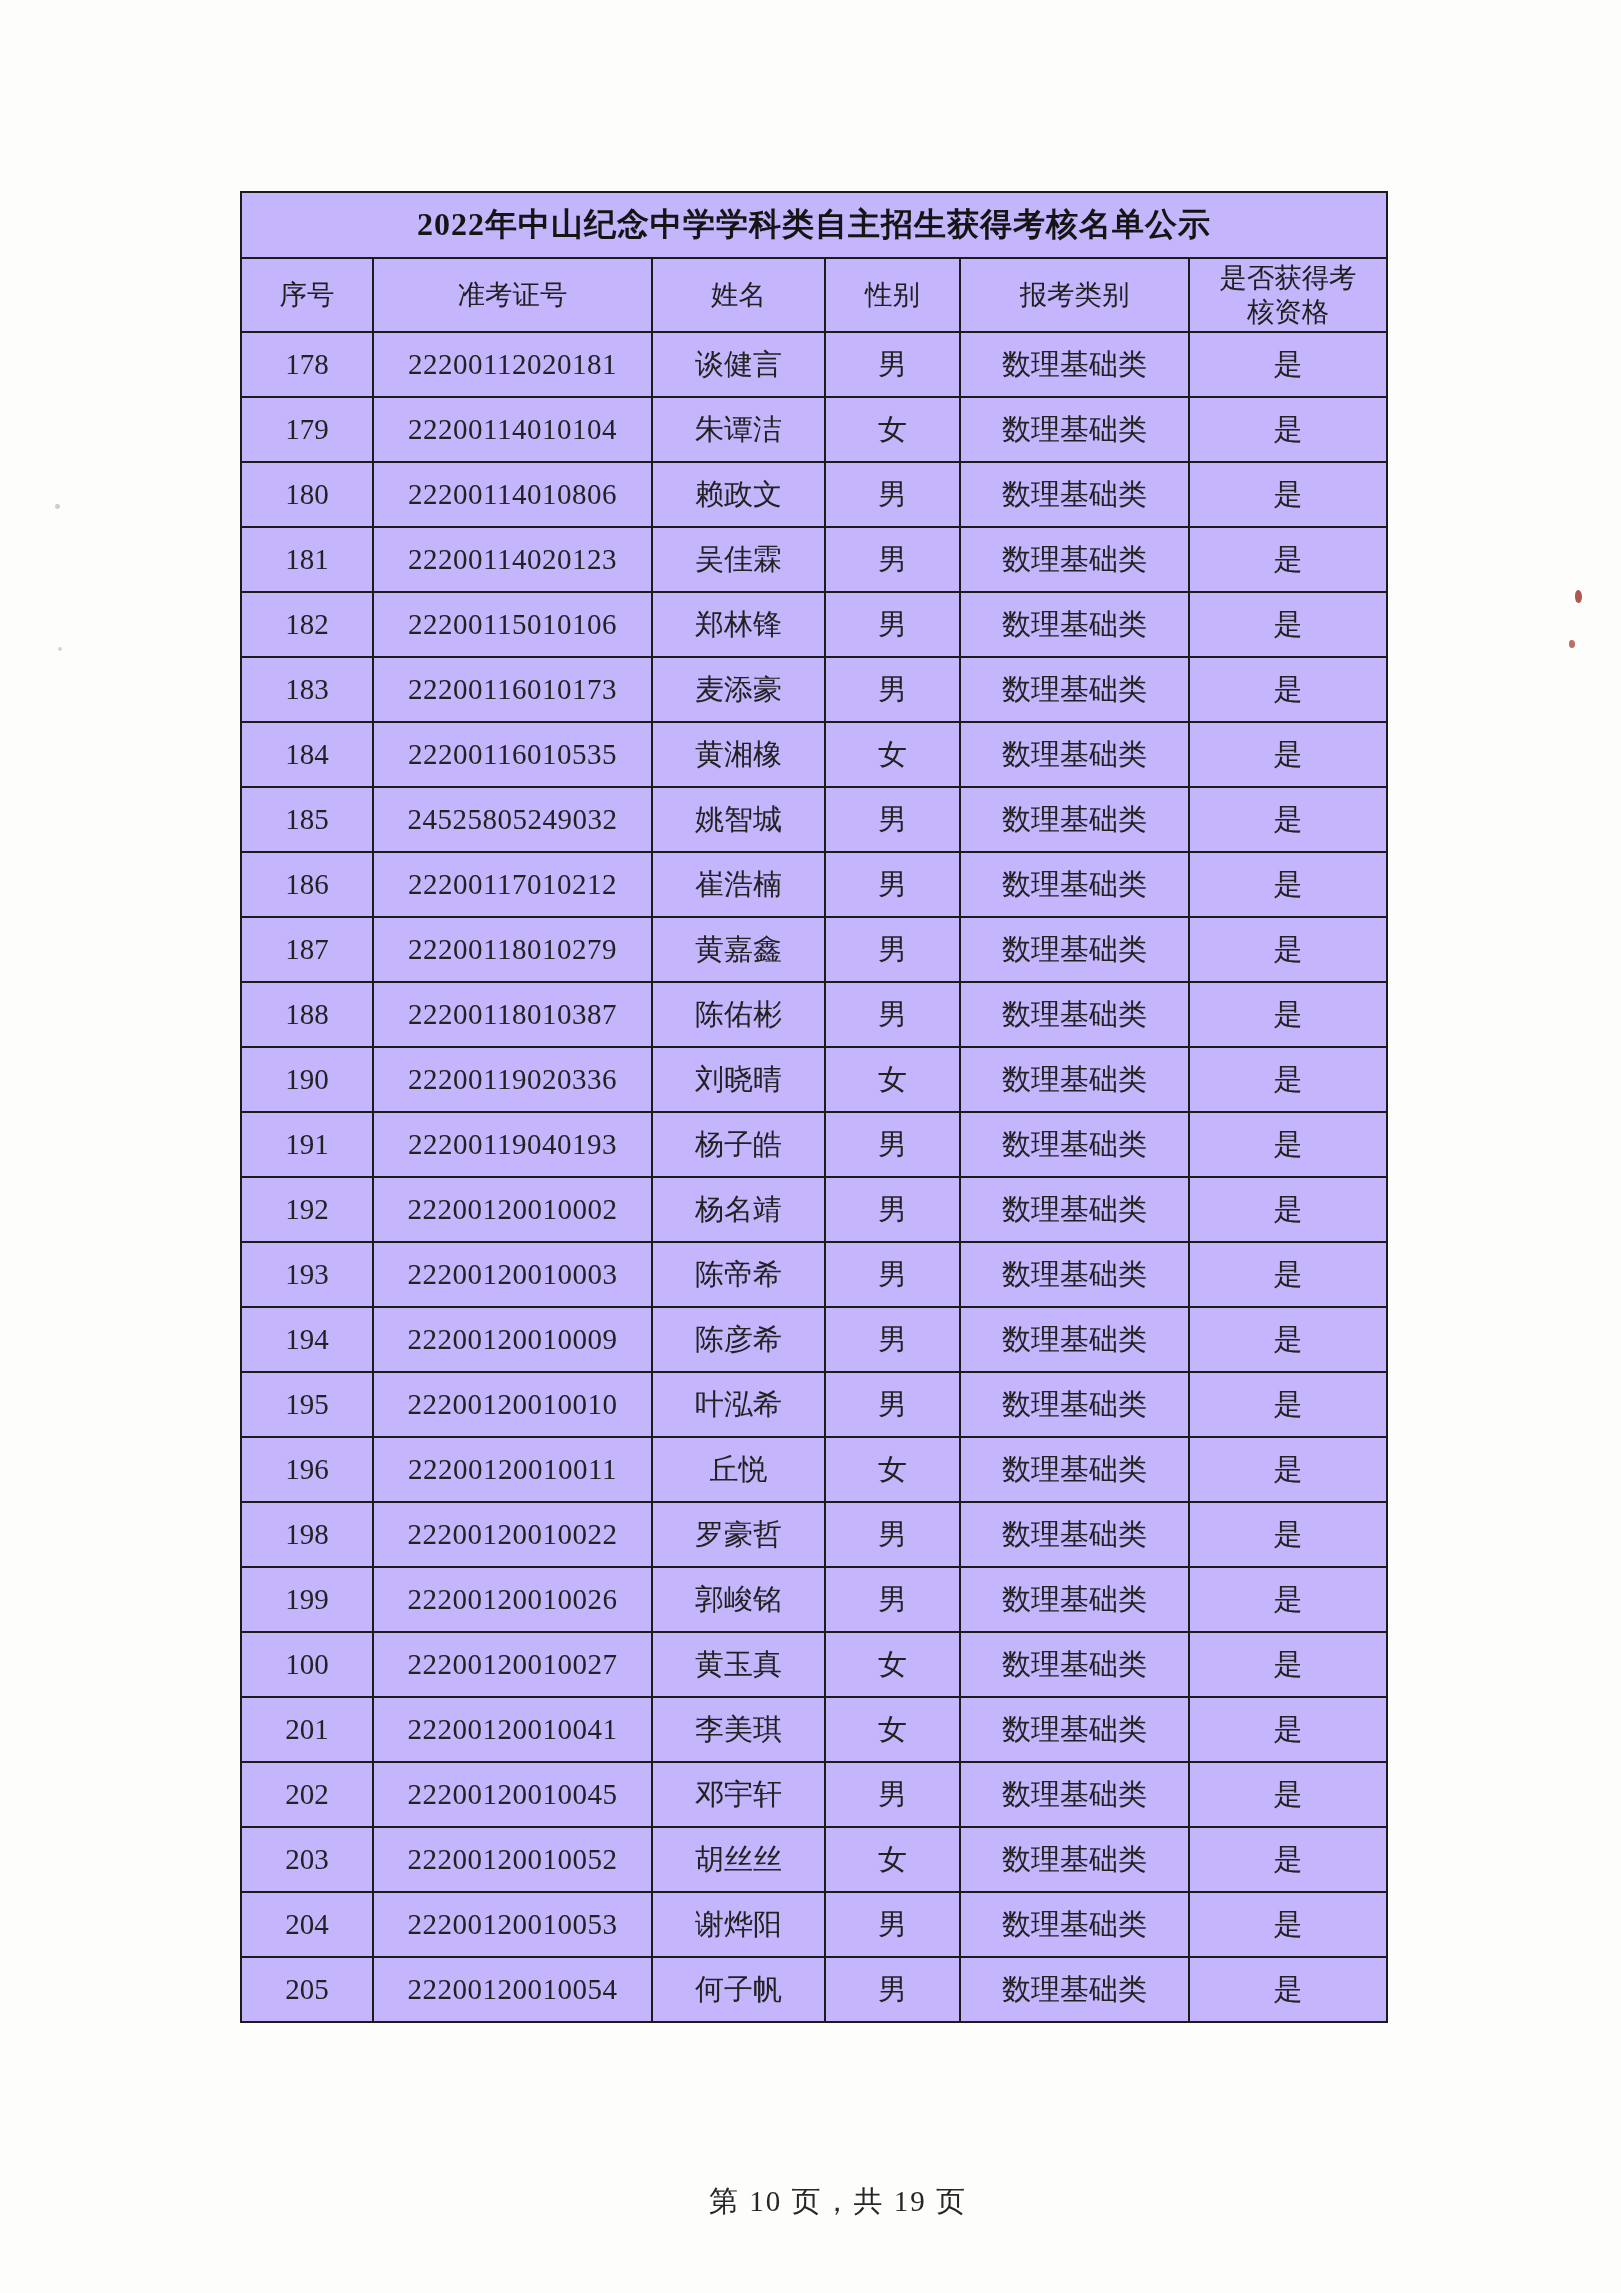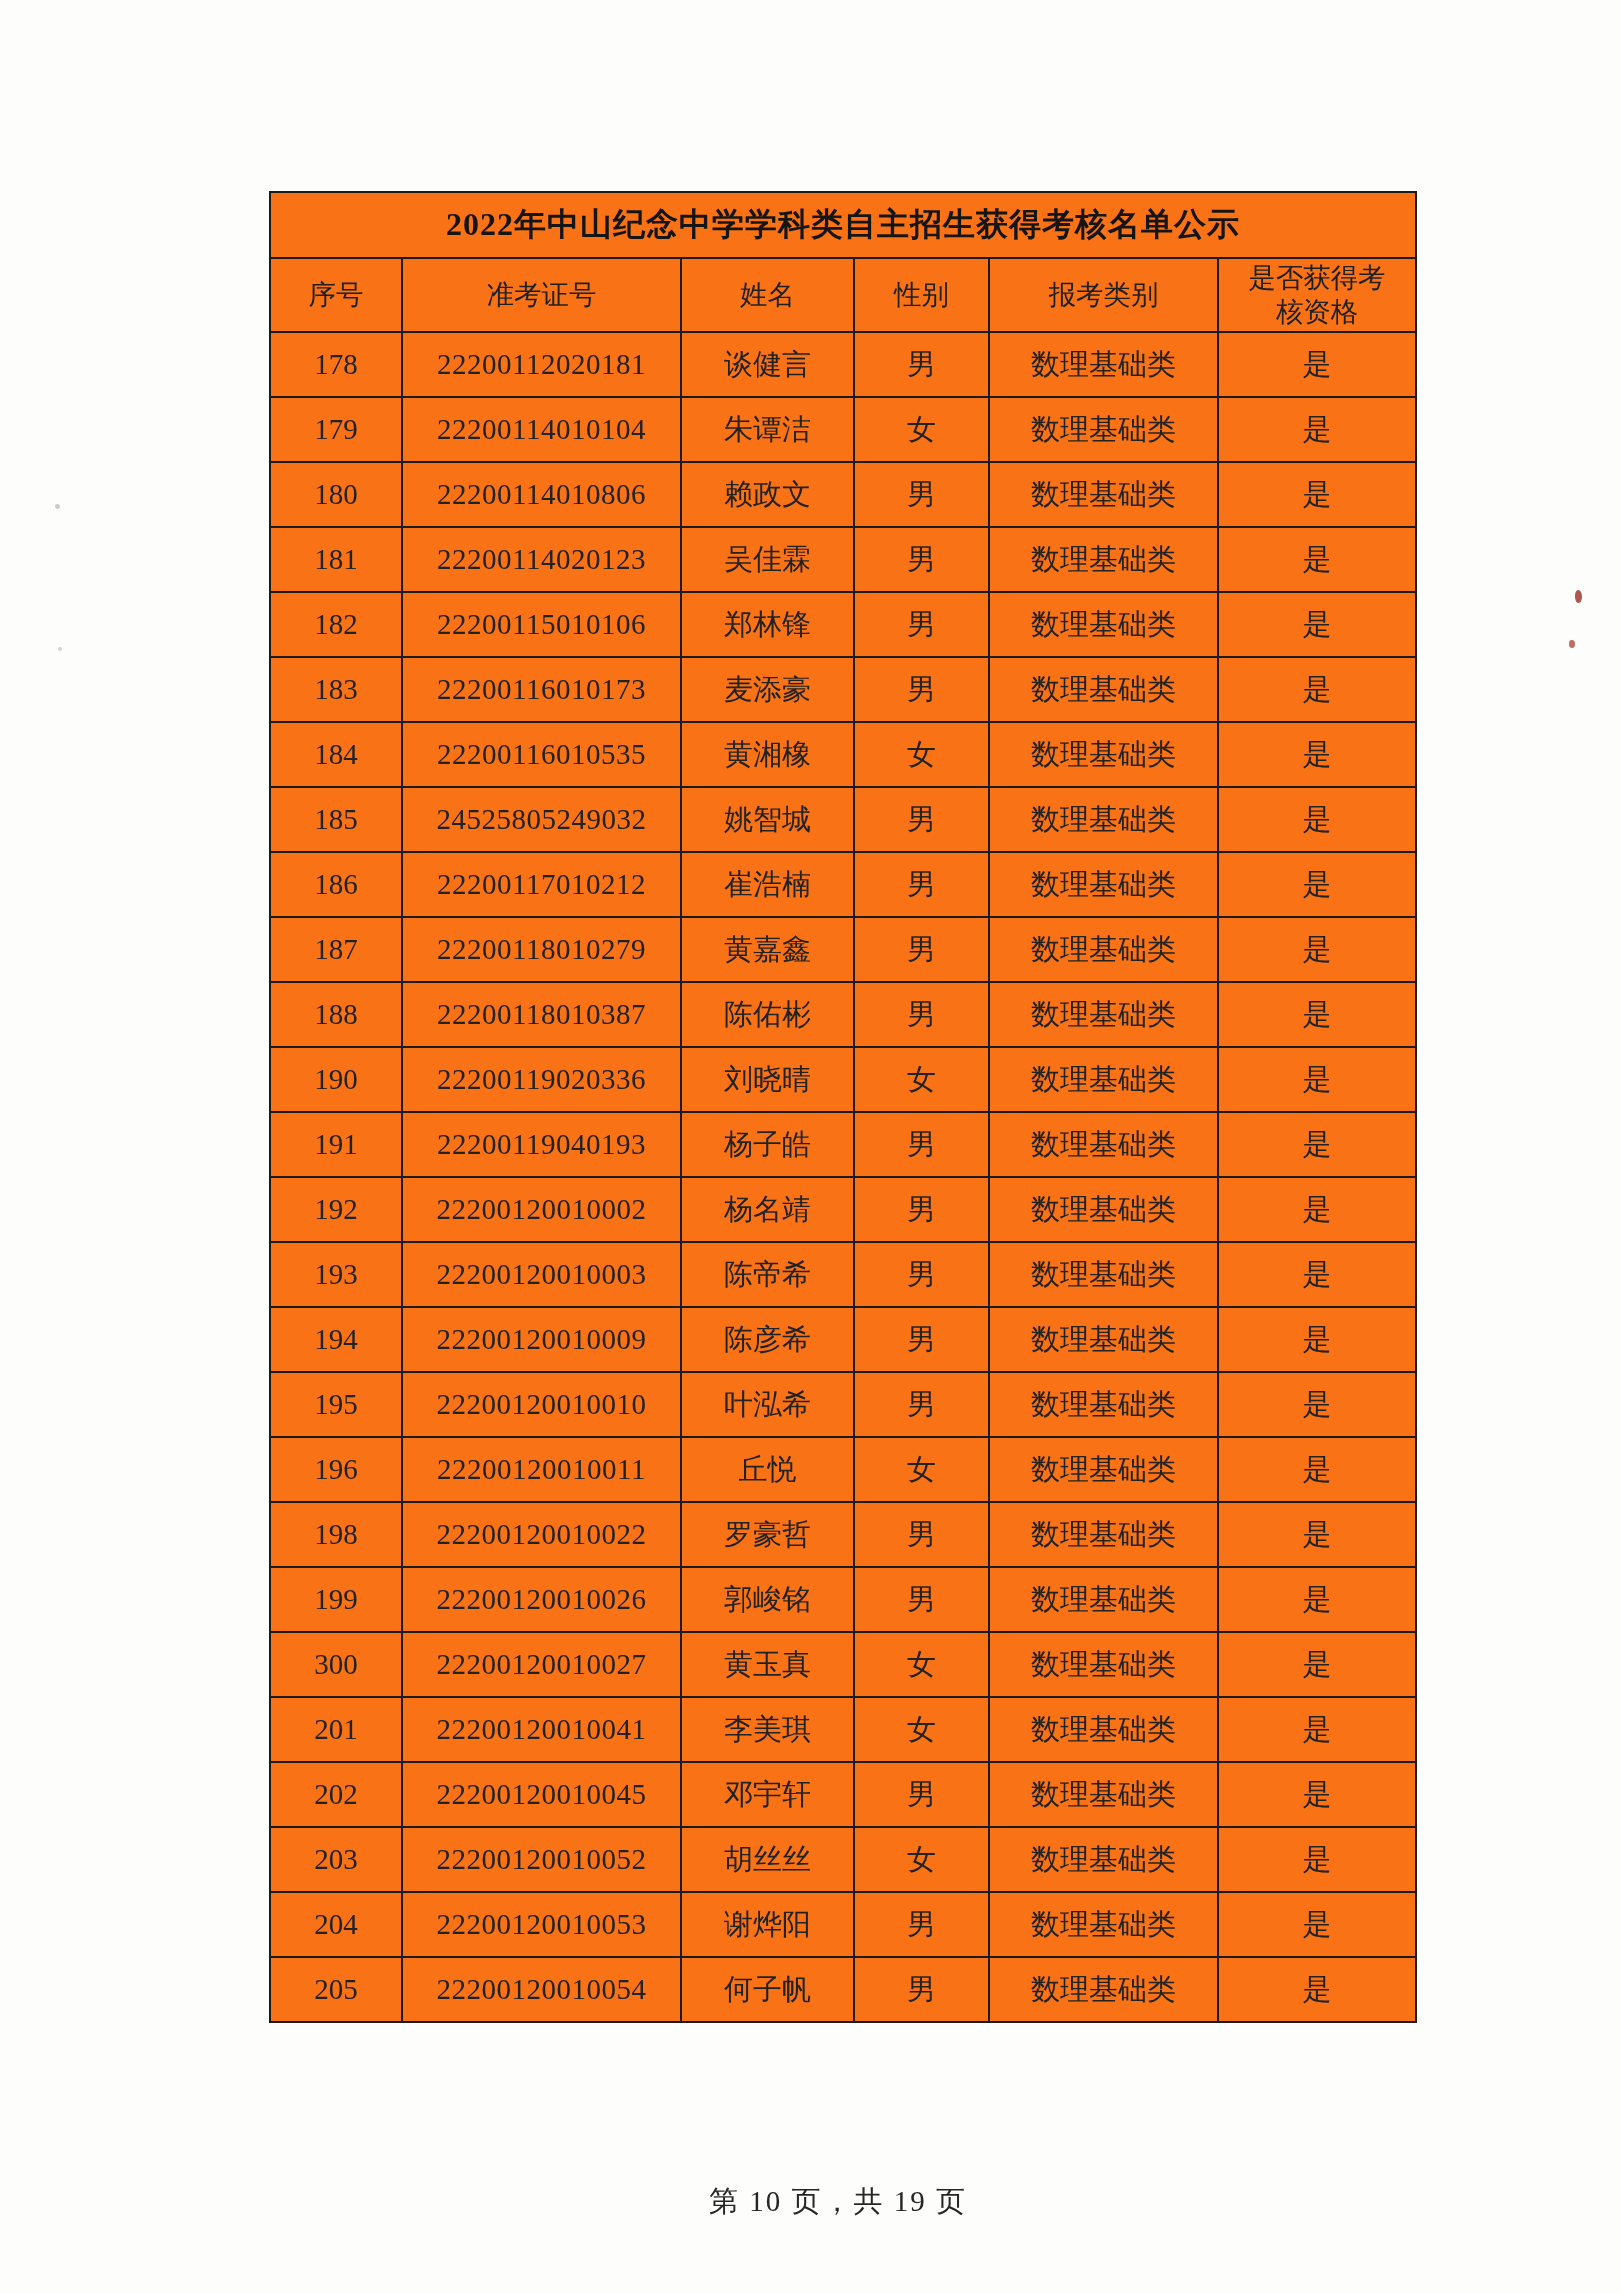--- a/index.html
+++ b/index.html
@@ -15,26 +15,26 @@
     color: #1f1f1f;
     overflow: hidden;
   }
   .sheet {
     position: absolute;
     inset: 0;
     background: #fdfdfc;
   }
   table.roster {
     position: absolute;
-    left: 269px;
+    left: 240px;
     top: 191px;
     width: 1147px;
     border-collapse: collapse;
     table-layout: fixed;
-    background: #f97316;
+    background: #c4b5fd;
   }
   table.roster td, table.roster th {
     border: 2px solid #1b1b1b;
     text-align: center;
     vertical-align: middle;
     padding: 0;
     box-sizing: border-box;
     overflow: hidden;
   }
   table.roster { border: 2.9px solid #161616; }
@@ -260,21 +260,21 @@
         </tr>
         <tr>
           <td class="cell-no">199</td>
           <td class="cell-ticket">22200120010026</td>
           <td class="cell-name">郭峻铭</td>
           <td class="cell-gender">男</td>
           <td class="cell-category">数理基础类</td>
           <td class="cell-qualified">是</td>
         </tr>
         <tr>
-          <td class="cell-no">300</td>
+          <td class="cell-no">100</td>
           <td class="cell-ticket">22200120010027</td>
           <td class="cell-name">黄玉真</td>
           <td class="cell-gender">女</td>
           <td class="cell-category">数理基础类</td>
           <td class="cell-qualified">是</td>
         </tr>
         <tr>
           <td class="cell-no">201</td>
           <td class="cell-ticket">22200120010041</td>
           <td class="cell-name">李美琪</td>

